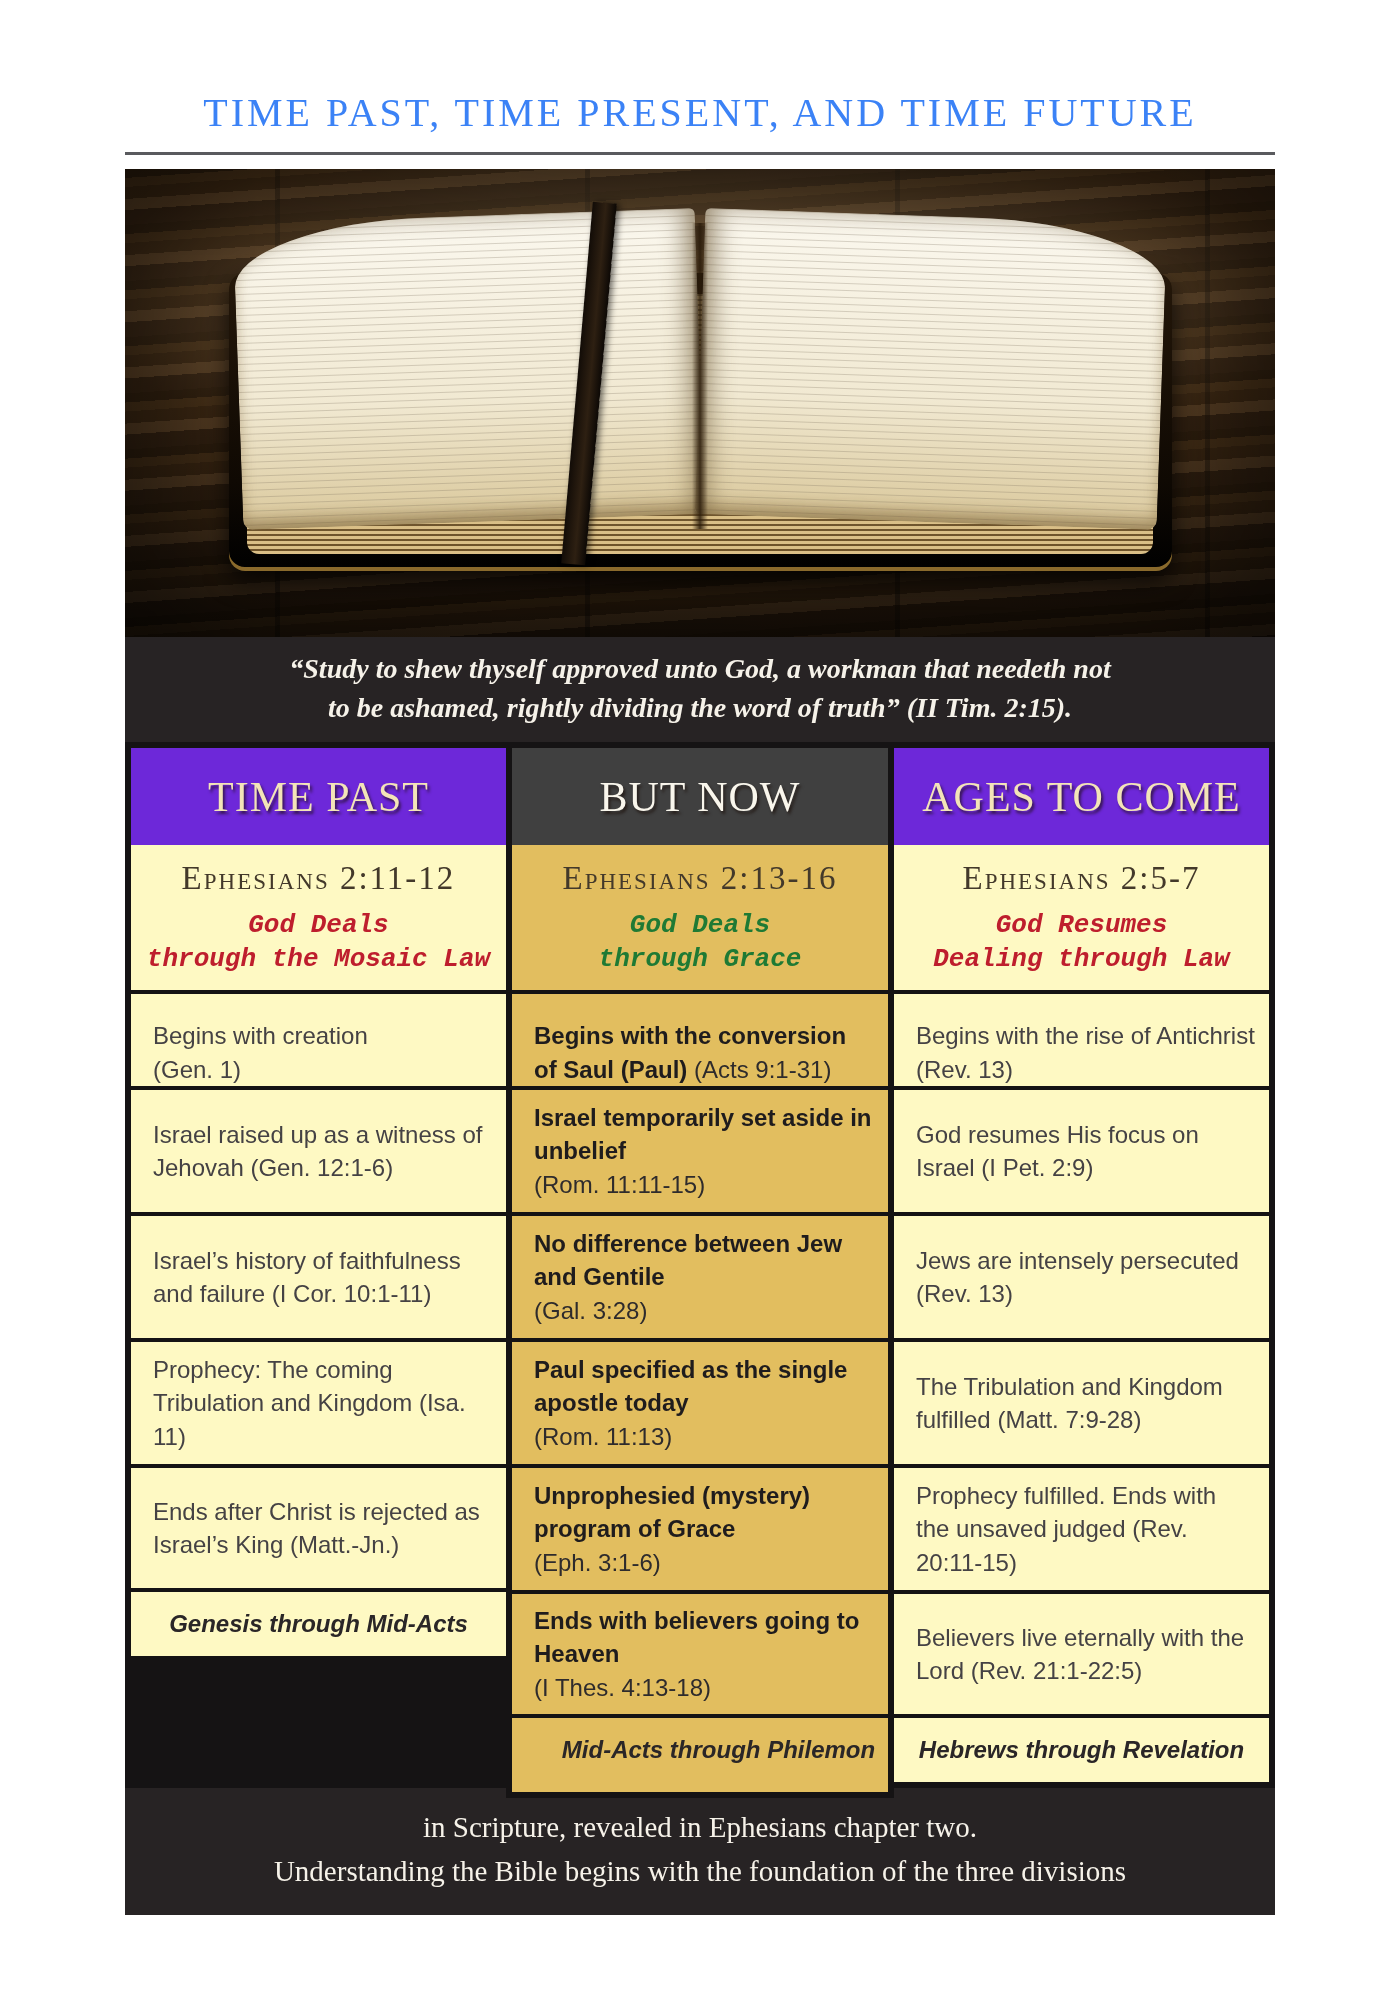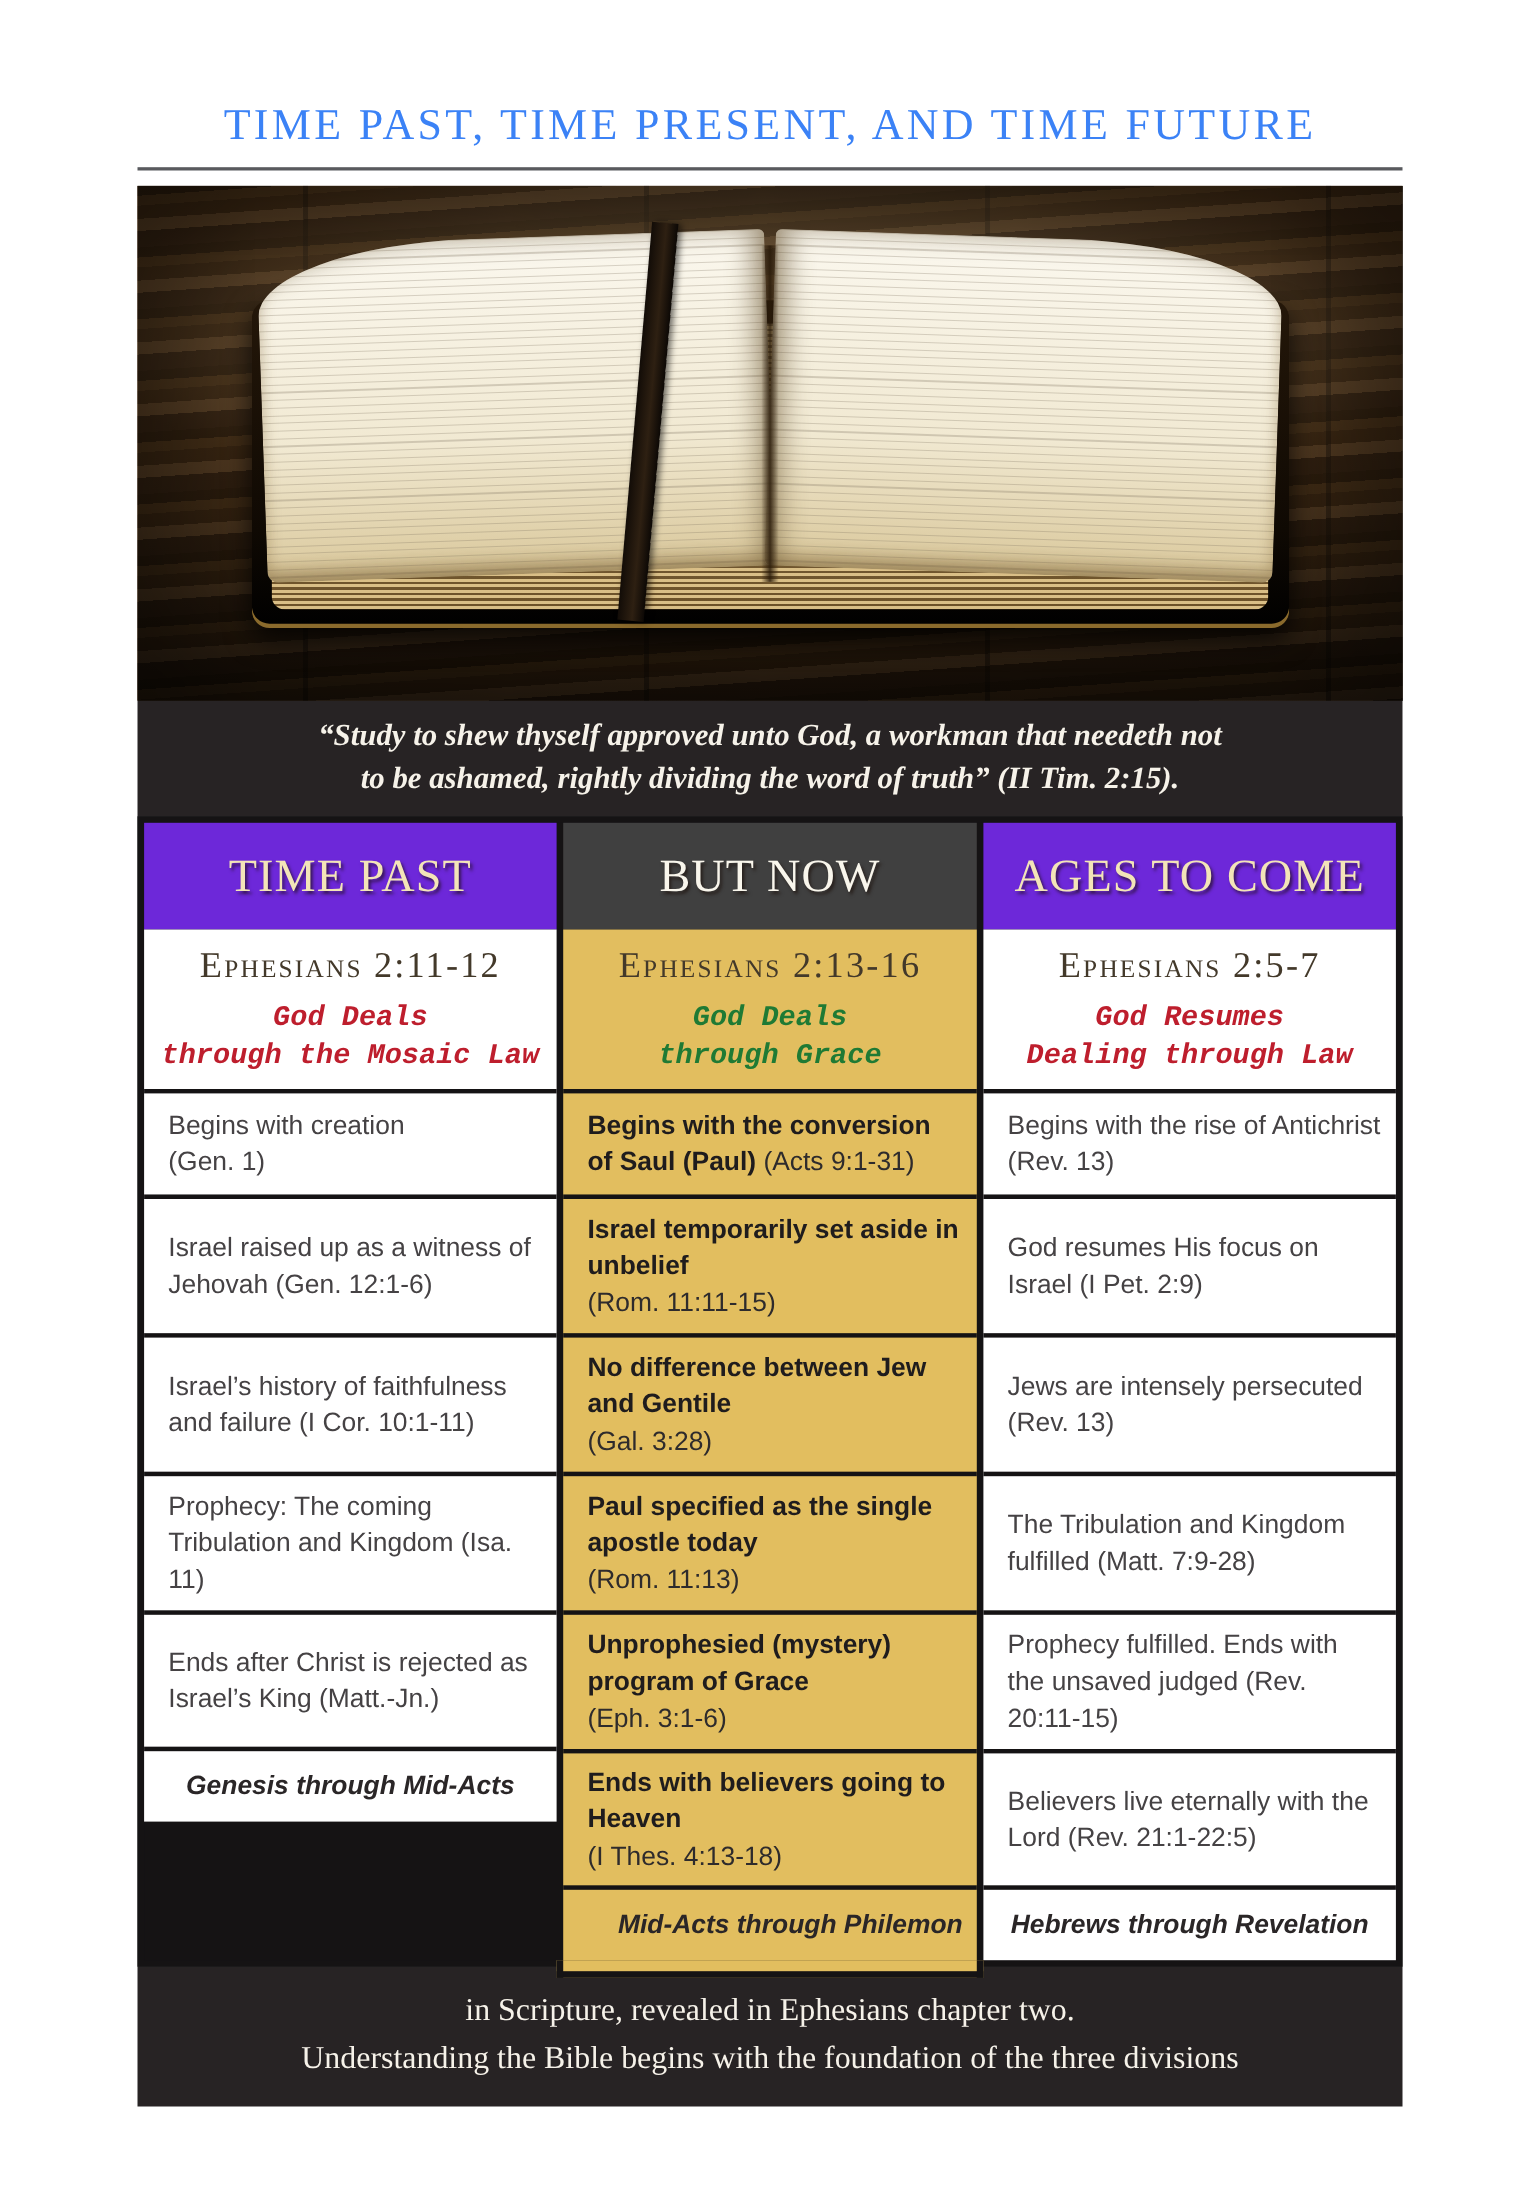--- a/index.html
+++ b/index.html
@@ -75,41 +75,41 @@
     background:#272324;color:#f6f2e9;text-align:center;
     font-family:"Liberation Serif",serif;font-style:italic;font-weight:700;
     font-size:28px;line-height:1.38;padding:13px 0 15px;
   }
 
   
   .table{display:flex;background:#151314;border:6px solid #151314;position:relative;}
   .col{flex:1;display:flex;flex-direction:column;}
   .col.mid{flex:0 0 376px;margin:0 6px;position:relative;z-index:2;}
   .cell{display:flex;flex-direction:column;justify-content:center;}
-  .col.side .cell{background:#ffffff;}
+  .col.side .cell{background:#fef9c3;}
   .col.mid  .cell{background:#e2be5f;}
 
   .cell-header{height:97px;align-items:center;justify-content:center;
     font-family:"Liberation Serif",serif;font-size:42px;letter-spacing:1px;
     text-shadow:2px 3px 3px rgba(25,12,6,0.65);}
   .col.side .cell-header{background:#6d28d9;color:#f3e4b8;}
   .col.mid  .cell-header{background:#404040;color:#f9f6ec;}
 
   .cell-sub{height:145px;align-items:center;text-align:center;}
   .eph{
     font-family:"Liberation Serif",serif;font-variant:small-caps;
     font-size:33px;letter-spacing:2px;color:#43392a;margin-top:2px;
   }
   .theme{font-weight:700;font-style:italic;font-size:26px;line-height:1.3;margin-top:12px;font-family:Liberation Mono, monospace;}
   .theme.red{color:#be1e2d;}
   .theme.green{color:#1f7a34;}
 
   .cell-row{border-top:4px solid #151314;padding:0 14px 0 22px;
     font-size:24px;line-height:1.4;color:#454244;white-space:pre-line;}
-  .r1{height:92px;} .r2{height:122px;} .r3{height:122px;}
+  .r1{height:92px;justify-content:flex-end;} .r2{height:122px;} .r3{height:122px;}
   .r4{height:122px;} .r5{height:122px;} .r6{height:120px;}
   .col.mid .cell-row .main{font-weight:700;color:#1f1c1d;}
   .col.mid .cell-row .ref{color:#2e2b2c;}
 
   .cell-span{border-top:4px solid #151314;height:64px;align-items:center;justify-content:center;
     font-weight:700;font-style:italic;font-size:24px;color:#2a2627;text-align:center;}
   .col.mid .cell-span{position:relative;padding-left:37px;}
   .col.mid .cell-span::after{
     content:"";position:absolute;top:100%;left:-6px;right:-6px;height:10px;
     background:#e2be5f;border:6px solid #151314;border-top:none;

